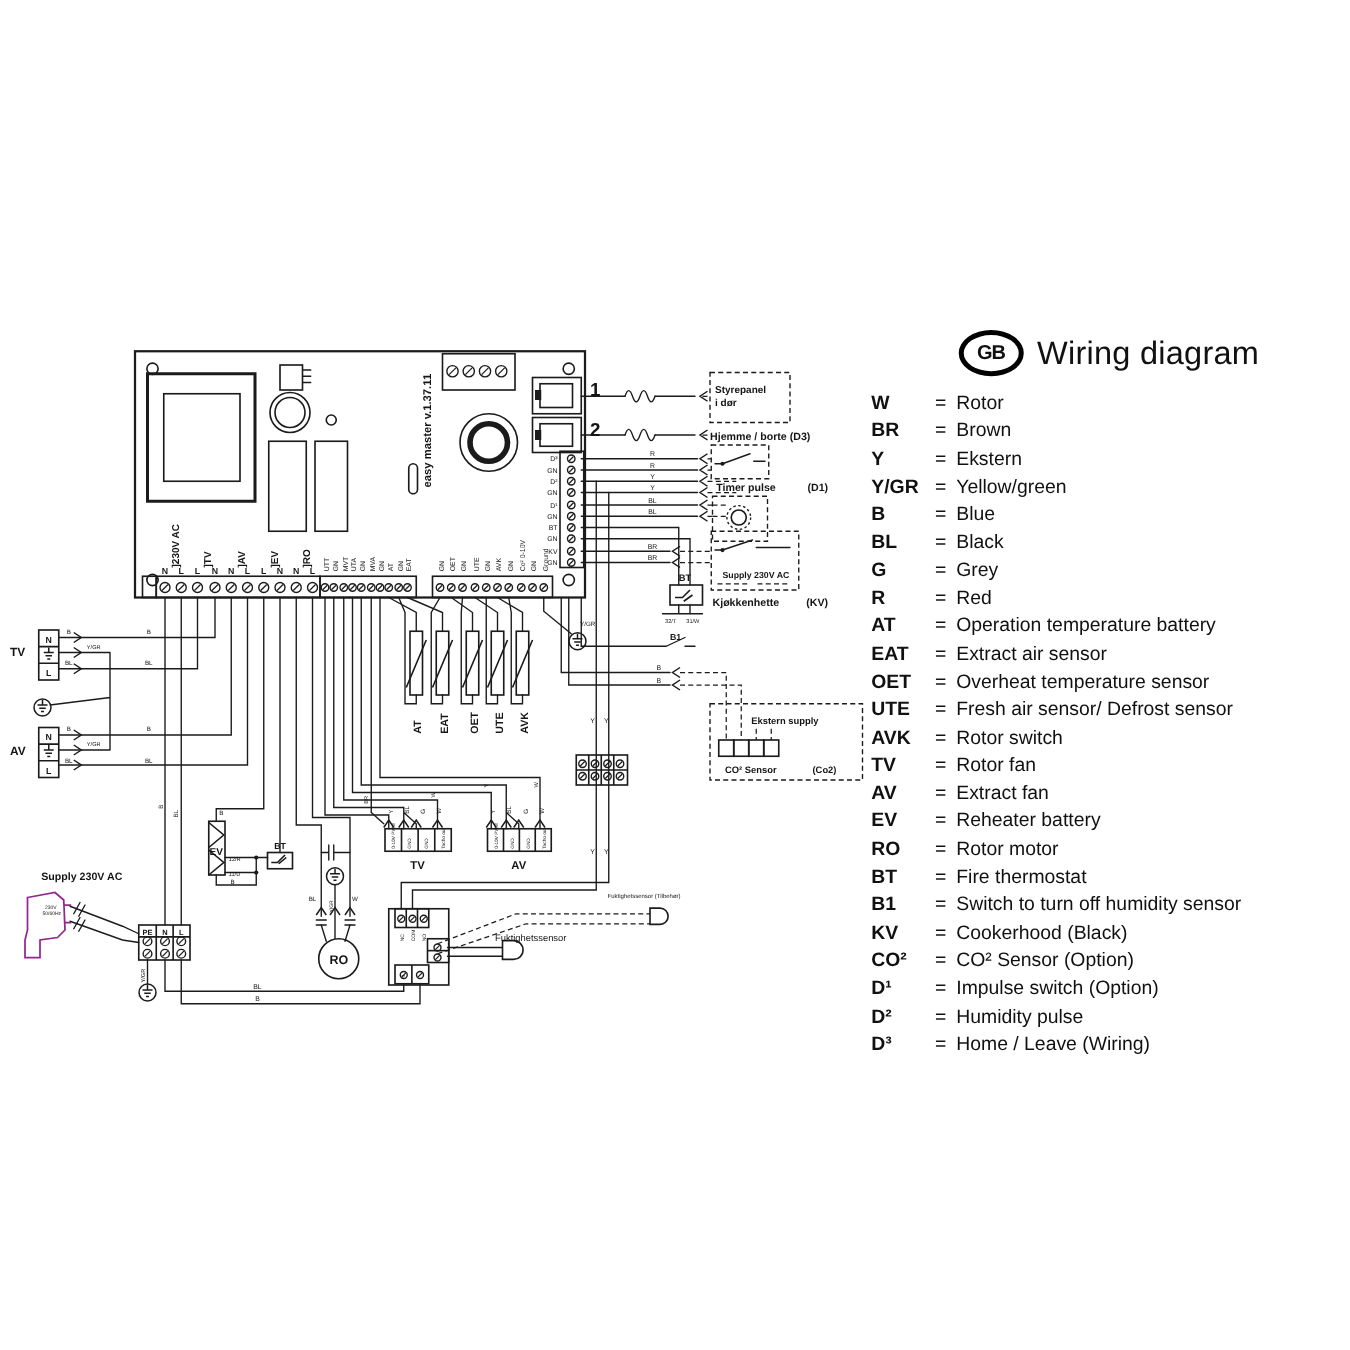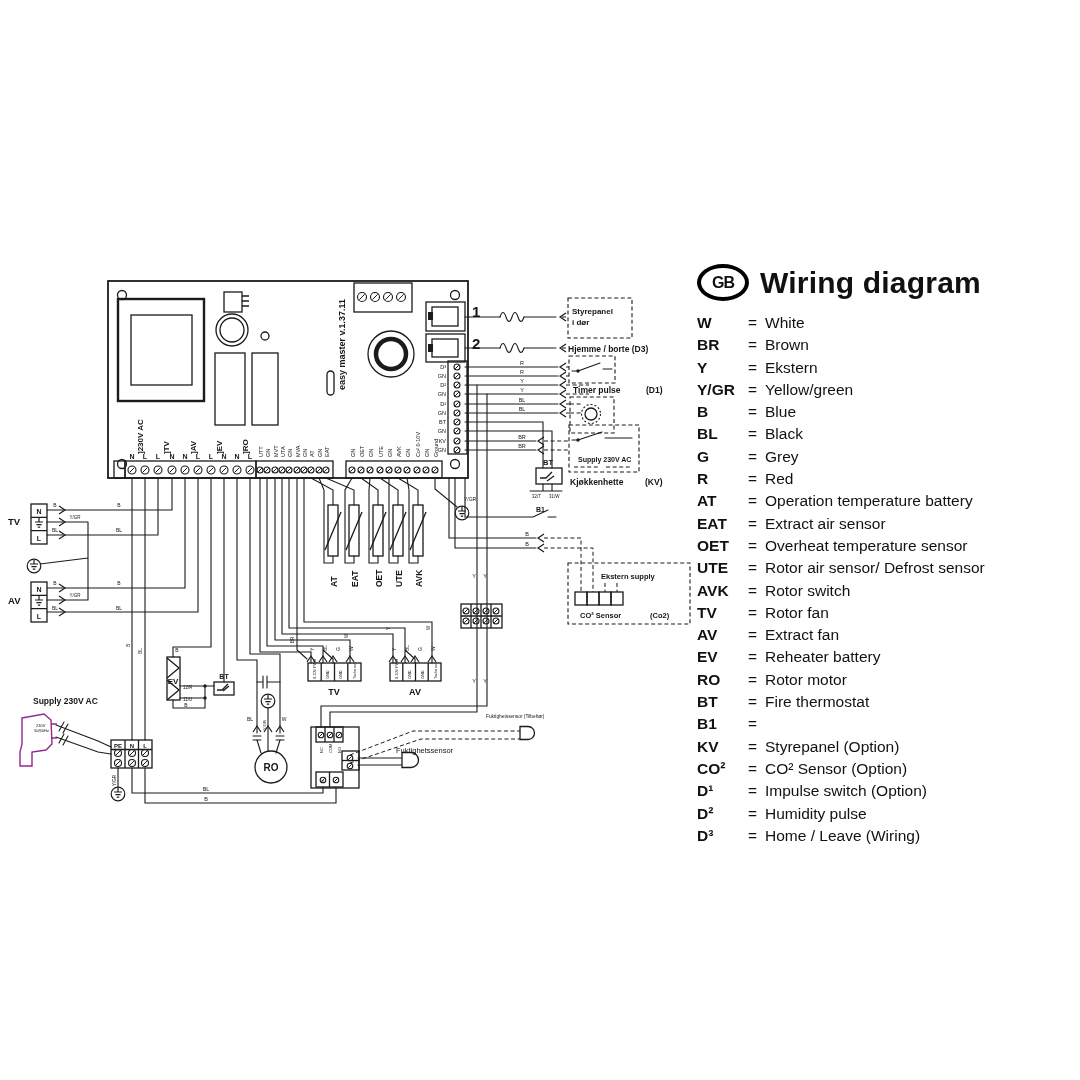--- a/index.html
+++ b/index.html
@@ -8,25 +8,25 @@
   .stage{position:absolute;inset:0;}
   svg{position:absolute;left:0;top:0;}
   svg text{fill:#151515;}
   .w{stroke:#1b1b1b;stroke-width:1.1;fill:none;stroke-linecap:round;}
   .c{stroke:#1b1b1b;stroke-width:1.3;fill:none;}
   .cf{stroke:#1b1b1b;stroke-width:1.3;fill:#fff;}
   .dsh{stroke:#1b1b1b;stroke-width:1;fill:none;stroke-dasharray:4 2.6;}
   .db{stroke:#1b1b1b;stroke-width:1.1;fill:none;stroke-dasharray:4 2.6;}
   .plug{stroke:#93278f;stroke-width:1.4;fill:none;}
   .legend{position:absolute;left:697px;top:264px;width:380px;}
-  .legend-head{display:flex;align-items:center;gap:11px;margin-bottom:11px;}
+  .legend-head{display:flex;align-items:center;gap:11px;margin-bottom:11px;justify-content:center;}
   .gb-badge{width:44px;height:29px;border:4px solid #000;border-radius:50%;
     display:flex;align-items:center;justify-content:center;
     font-weight:bold;font-size:16px;letter-spacing:-1px;}
-  .legend-title{font-size:30px;font-weight:bold;letter-spacing:0.2px;}
+  .legend-title{font-size:26px;font-weight:normal;letter-spacing:0.2px;}
   .lrow{display:flex;height:22.3px;line-height:22.3px;font-size:15.5px;}
   .labbr{width:51px;font-weight:bold;}
   .leq{width:17px;}
 </style>
 </head>
 <body>
 
 <div class="stage">
 
 <svg id="diagram" width="1080" height="1080" viewBox="0 0 1080 1080">
@@ -467,21 +467,21 @@
 
 <div class="legend">
   <div class="legend-head">
     <div class="gb-badge">GB</div>
     <div class="legend-title">Wiring diagram</div>
   </div>
   <div id="legend-rows">
         <div class="lrow">
           <span class="labbr">W</span>
           <span class="leq">=</span>
-          <span>White</span>
+          <span>Rotor</span>
         </div>
         <div class="lrow">
           <span class="labbr">BR</span>
           <span class="leq">=</span>
           <span>Brown</span>
         </div>
         <div class="lrow">
           <span class="labbr">Y</span>
           <span class="leq">=</span>
           <span>Ekstern</span>
@@ -522,21 +522,21 @@
           <span>Extract air sensor</span>
         </div>
         <div class="lrow">
           <span class="labbr">OET</span>
           <span class="leq">=</span>
           <span>Overheat temperature sensor</span>
         </div>
         <div class="lrow">
           <span class="labbr">UTE</span>
           <span class="leq">=</span>
-          <span>Rotor air sensor/ Defrost sensor</span>
+          <span>Fresh air sensor/ Defrost sensor</span>
         </div>
         <div class="lrow">
           <span class="labbr">AVK</span>
           <span class="leq">=</span>
           <span>Rotor switch</span>
         </div>
         <div class="lrow">
           <span class="labbr">TV</span>
           <span class="leq">=</span>
           <span>Rotor fan</span>
@@ -557,25 +557,26 @@
           <span>Rotor motor</span>
         </div>
         <div class="lrow">
           <span class="labbr">BT</span>
           <span class="leq">=</span>
           <span>Fire thermostat</span>
         </div>
         <div class="lrow">
           <span class="labbr">B1</span>
           <span class="leq">=</span>
+          <span>Switch to turn off humidity sensor</span>
         </div>
         <div class="lrow">
           <span class="labbr">KV</span>
           <span class="leq">=</span>
-          <span>Styrepanel (Option)</span>
+          <span>Cookerhood (Black)</span>
         </div>
         <div class="lrow">
           <span class="labbr">CO²</span>
           <span class="leq">=</span>
           <span>CO² Sensor (Option)</span>
         </div>
         <div class="lrow">
           <span class="labbr">D¹</span>
           <span class="leq">=</span>
           <span>Impulse switch (Option)</span>

